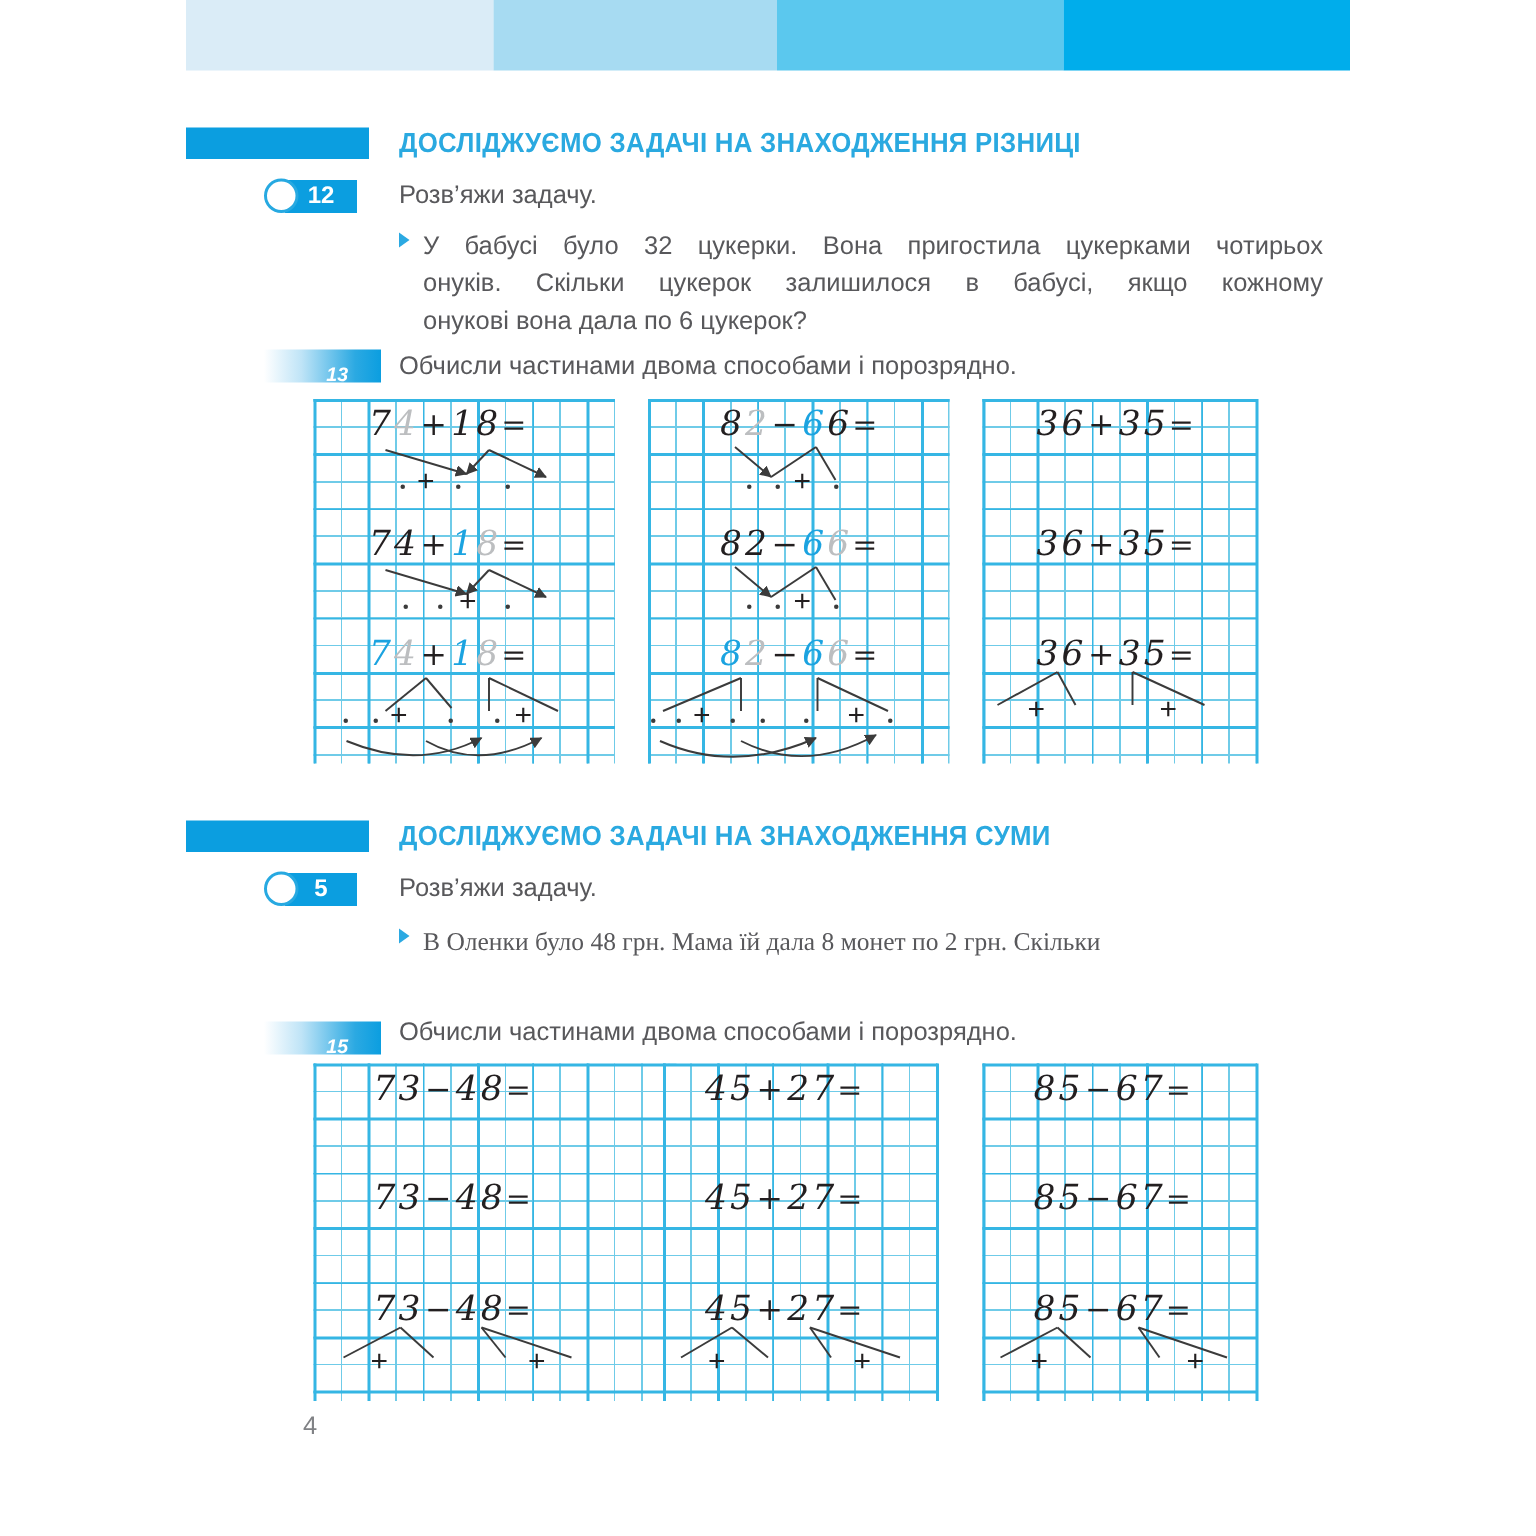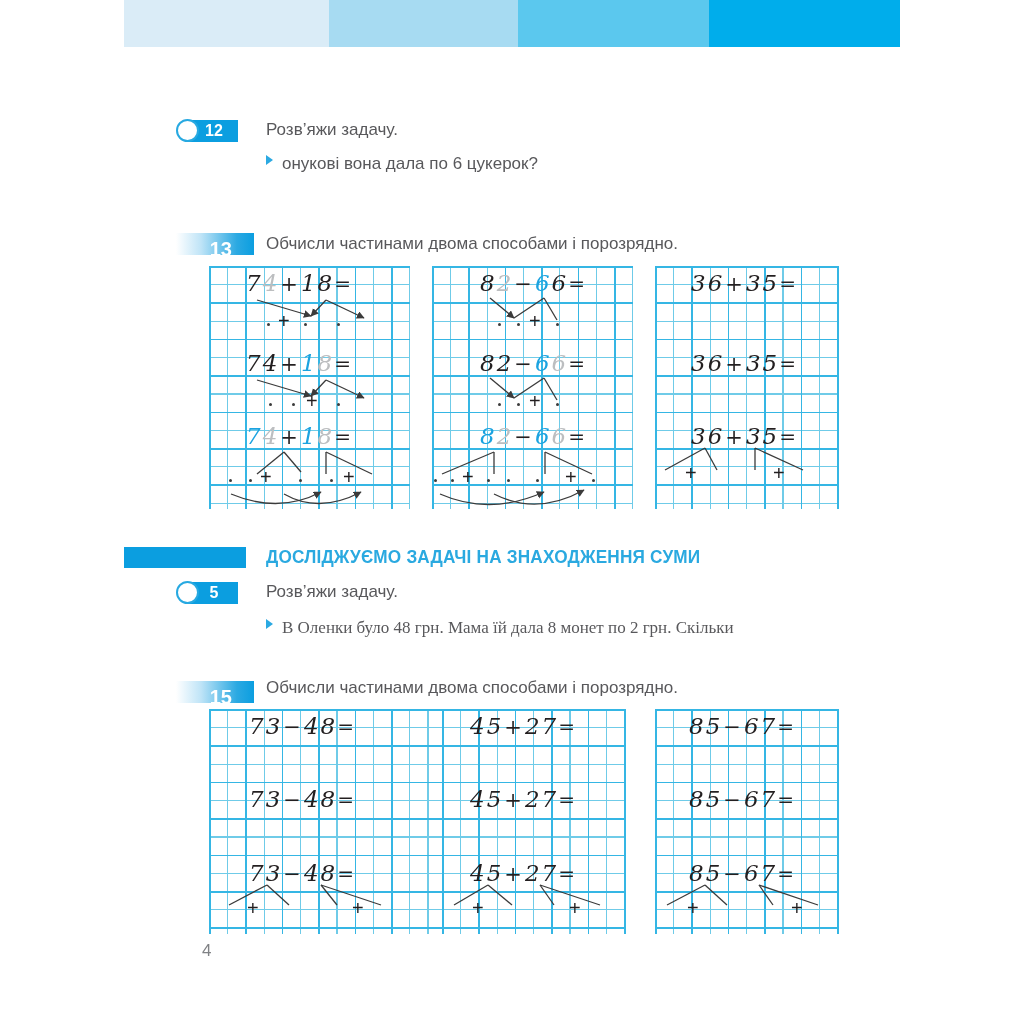--- a/index.html
+++ b/index.html
@@ -60,22 +60,22 @@
     z-index:3;
   }
   .tasknum-circle .ring{z-index:4;}
 
   .tasknum-grad{
     position:absolute;width:78px;height:22px;
     background:linear-gradient(to right,#ffffff 0%,#bfe4f7 32%,#2ba9e2 78%,#0b9ee0 100%);
   }
   .tasknum-grad .num{
     position:absolute;right:22px;top:0;height:32px;
-    color:#fff;font-weight:bold;font-size:20px;
-    display:flex;align-items:center;
+    color:#fff;font-weight:bold;font-size:13px;
+    display:flex;align-items:center;font-style:italic;
   }
 
   .task-text{
     position:absolute;
     font-size:17px;
     color:#58585b;
     white-space:nowrap;
   }
   .problem{
     position:absolute;
@@ -146,30 +146,36 @@
 
 <div class="page">
 
   <div class="topbar">
     <div class="blk b1"></div>
     <div class="blk b2"></div>
     <div class="blk b3"></div>
     <div class="blk b4"></div>
   </div>
 
+  <div class="section-head" style="left:124px;top:84px;">
+    <div class="tab"></div>
+    <div class="stitle">ДОСЛІДЖУЄМО ЗАДАЧІ НА ЗНАХОДЖЕННЯ РІЗНИЦІ</div>
+  </div>
 
   <div class="task" style="left:176px;top:119px;width:700px;">
     <div class="tasknum-circle" style="left:0;top:0;">
       <div class="rect"></div>
       <div class="num">12</div>
       <div class="ring"></div>
     </div>
     <div class="task-text" style="left:90px;top:1px;">Розв’яжи задачу.</div>
     <div class="problem" style="left:106px;top:32px;width:600px;">
       <span class="bullet"></span>
+      <span class="p-line just">У бабусі було 32 цукерки. Вона пригостила цукерками чотирьох</span>
+      <span class="p-line just">онуків. Скільки цукерок залишилося в бабусі, якщо кожному</span>
       <span class="p-line">онукові вона дала по 6 цукерок?</span>
     </div>
   </div>
 
   <div class="task" style="left:176px;top:233px;width:700px;">
     <div class="tasknum-grad" style="left:0;top:0;">
       <div class="num">13</div>
     </div>
     <div class="task-text" style="left:90px;top:1px;">Обчисли частинами двома способами і порозрядно.</div>
   </div>

